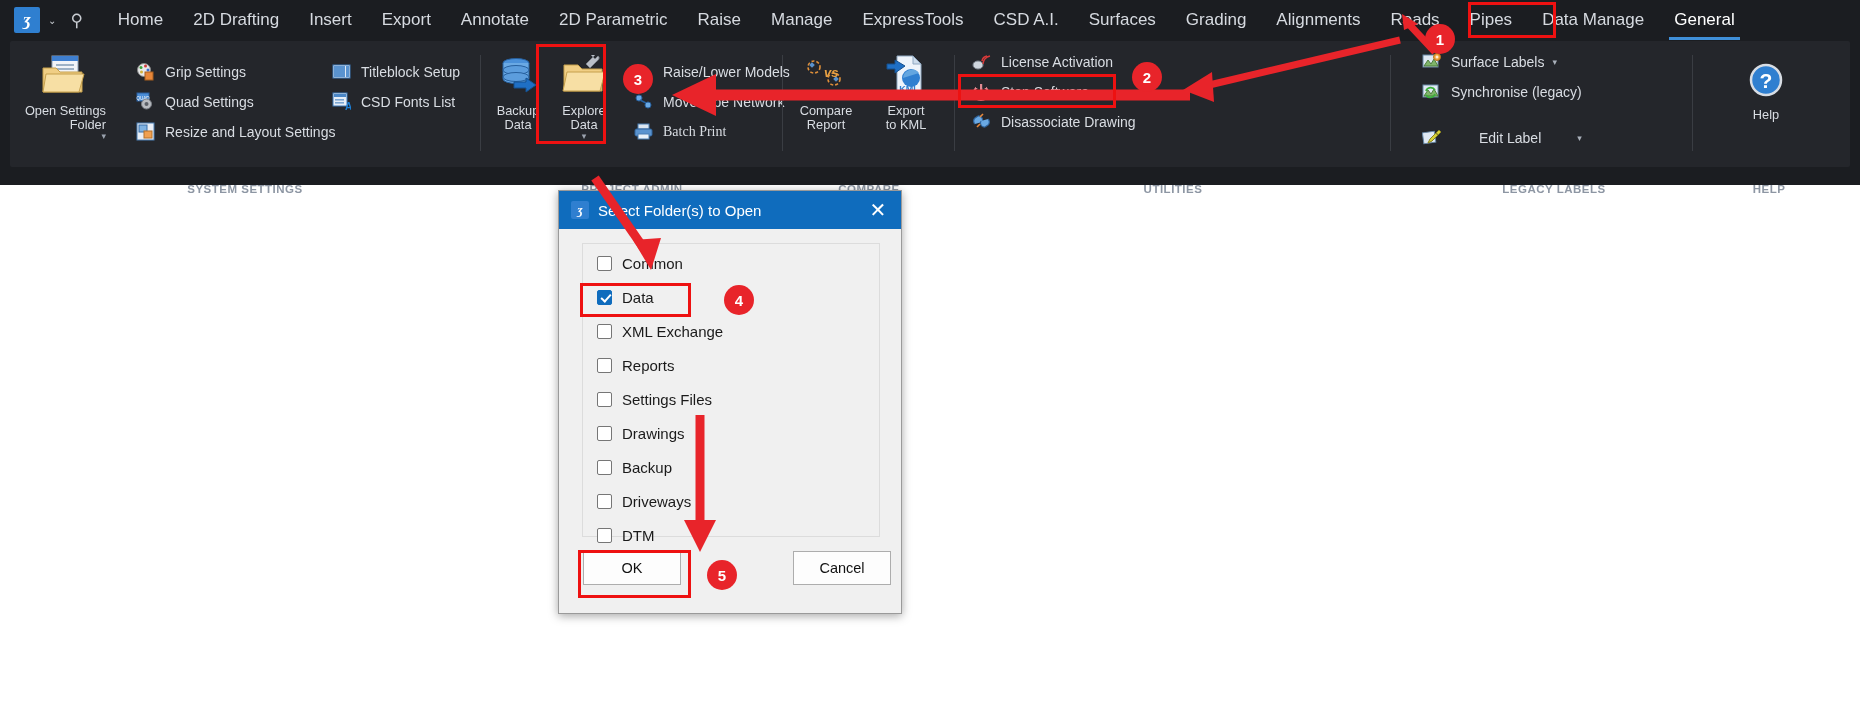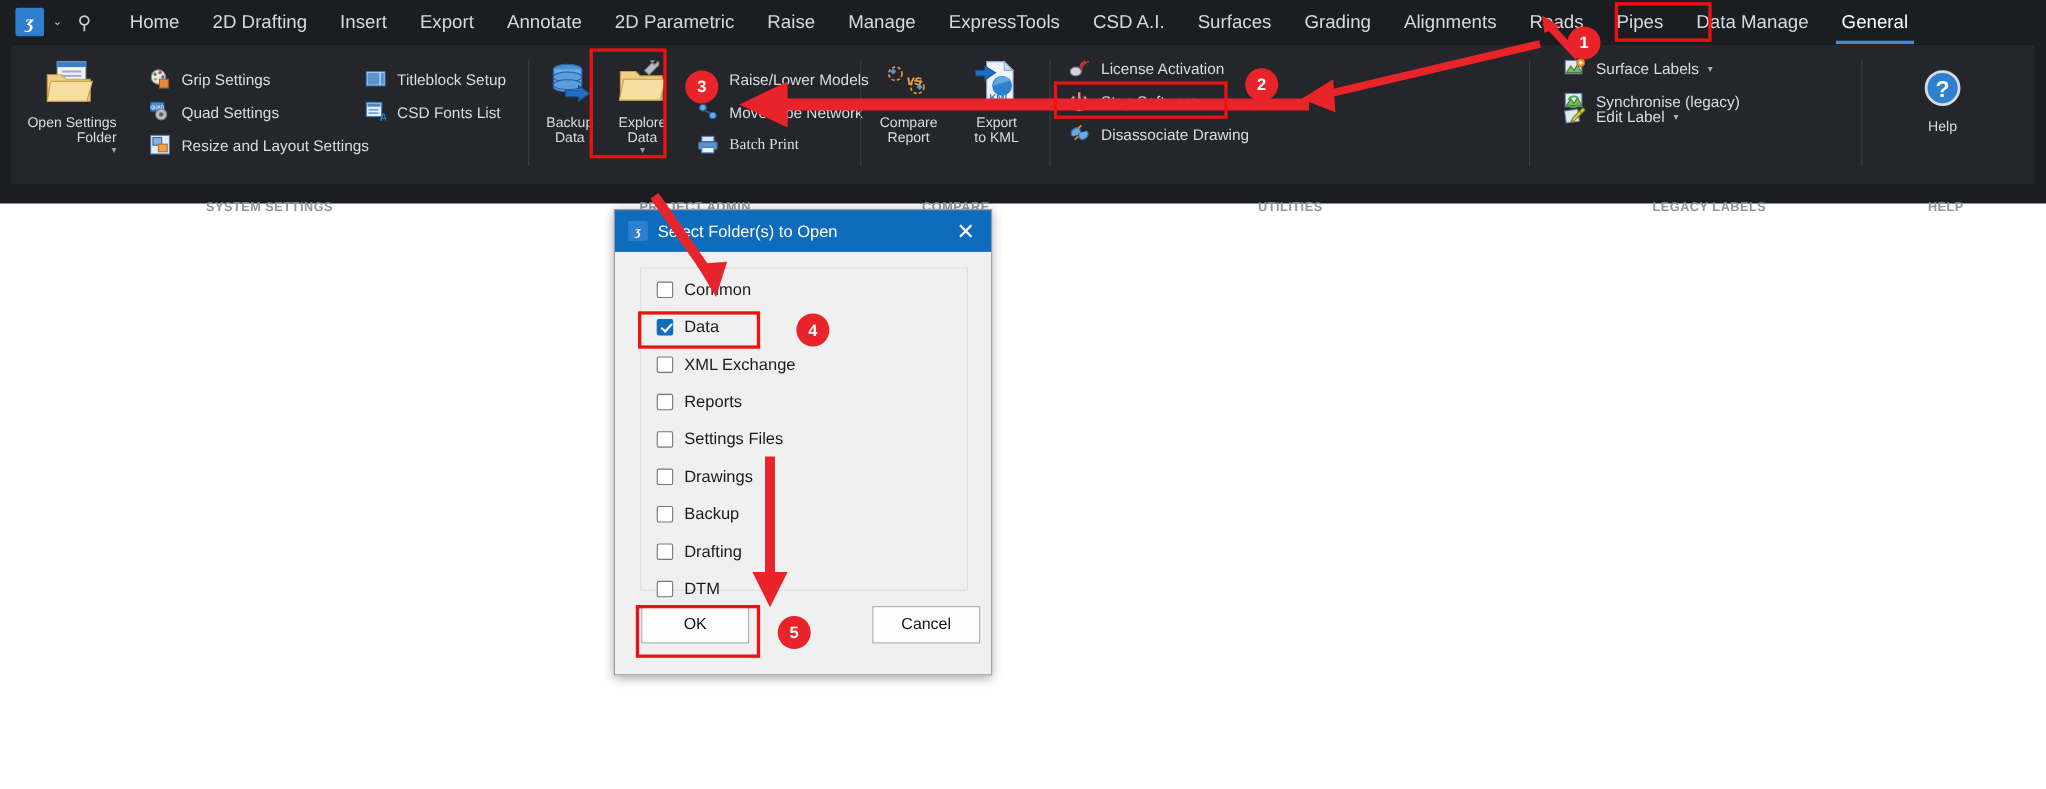--- a/index.html
+++ b/index.html
@@ -369,21 +369,21 @@
           <svg width="19" height="19" viewBox="0 0 19 19">
             <rect x="1" y="3" width="15" height="12" fill="#dfe9f4" stroke="#6a8aa8"></rect>
             <path d="M2 14 l4 -6 l3 4 l3 -5 l4 7 z" fill="#7fb56a" stroke="#4e7d3d"></path>
             <path d="M4 9 a5 5 0 0 1 9 -1" fill="none" stroke="#3cb03c" stroke-width="1.7"></path>
             <path d="M13 12 a5 5 0 0 1 -9 1" fill="none" stroke="#3cb03c" stroke-width="1.7"></path>
           </svg>
         </span>
         <span>Synchronise (legacy)</span>
       </div>
 
-      <div class="smallrow" style="left:16px; top:52px;">
+      <div class="smallrow" style="left:16px; top:84px;gap:28px;">
         <span class="si">
           <svg width="19" height="19" viewBox="0 0 19 19">
             <rect x="1" y="4" width="12" height="11" fill="#dfe9f4" stroke="#6a8aa8" transform="rotate(-8 7 9)"></rect>
             <path d="M17 2 l-9 9 l-2 4 l4 -2 l9 -9 z" fill="#d8d23a" stroke="#8a8420"></path>
             <path d="M14 5 l2 2" stroke="#8a8420" stroke-width="1.2"></path>
           </svg>
         </span>
         <span>Edit Label</span>
         <span class="dropcaret">▾</span>
       </div>
@@ -439,21 +439,21 @@
     <div class="cbrow">
       <span class="cbbox"></span>
       <span class="cblab">Drawings</span>
     </div>
     <div class="cbrow">
       <span class="cbbox"></span>
       <span class="cblab">Backup</span>
     </div>
     <div class="cbrow">
       <span class="cbbox"></span>
-      <span class="cblab">Drafting</span>
+      <span class="cblab">Driveways</span>
     </div>
     <div class="cbrow">
       <span class="cbbox"></span>
       <span class="cblab">DTM</span>
     </div>
   </div>
 
   <div id="dlg-buttons">
     <div class="dbtn" id="btn-ok">OK</div>
     <div class="dbtn" id="btn-cancel">Cancel</div>

